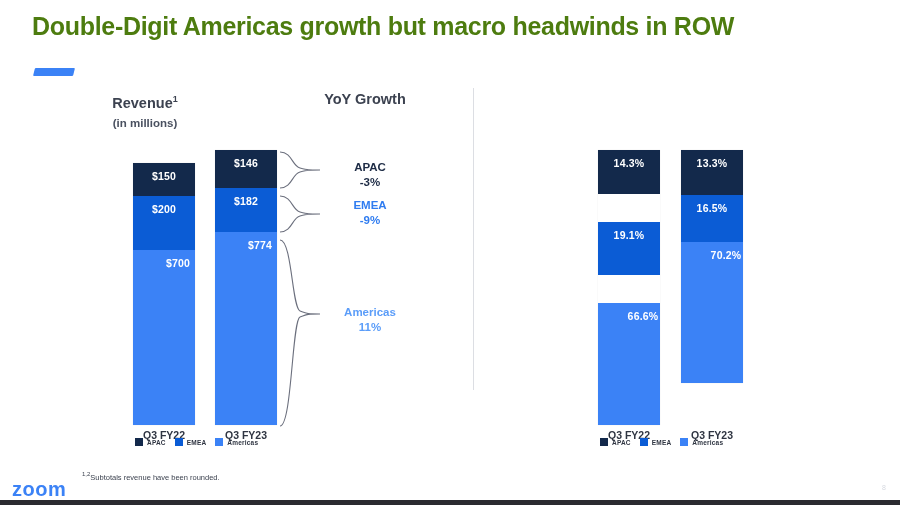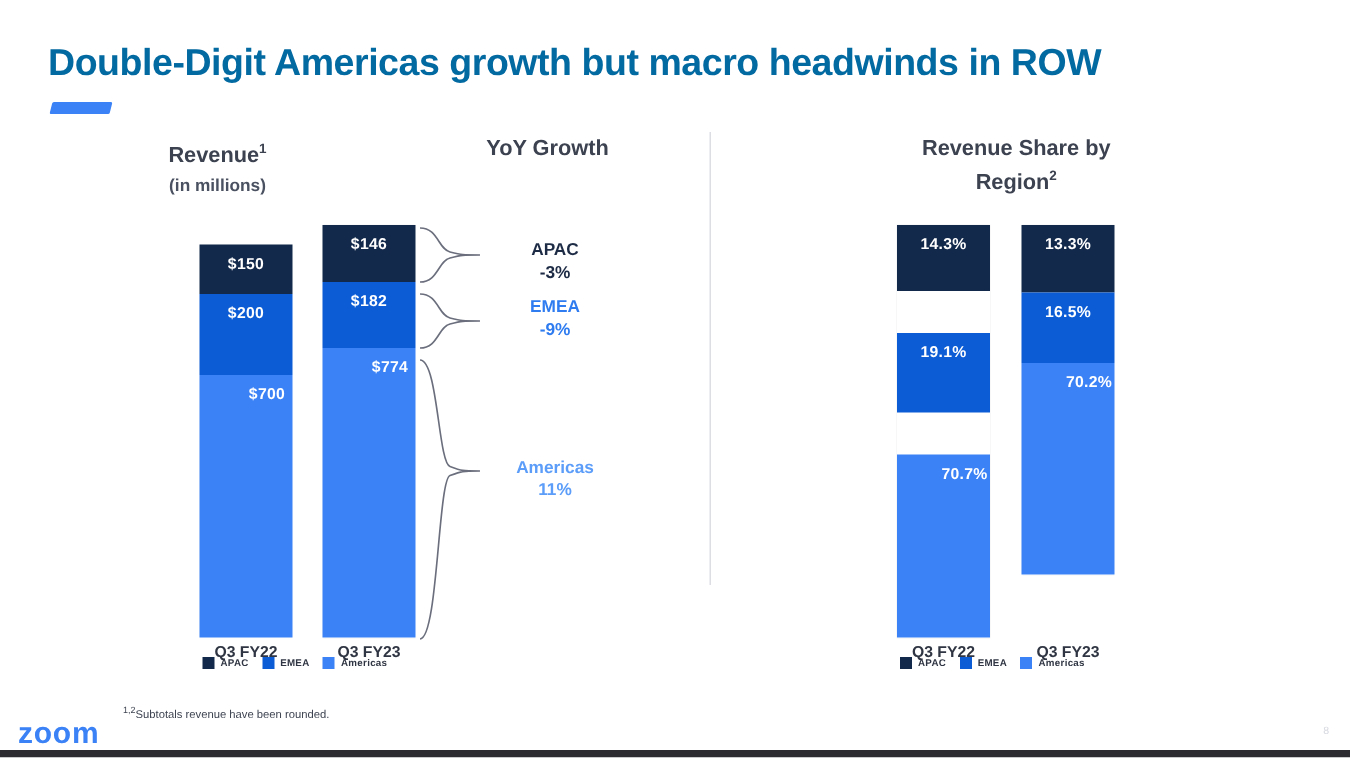--- a/index.html
+++ b/index.html
@@ -13,25 +13,25 @@
     position:relative;
     width:900px;height:505px;
     background:#ffffff;
     box-sizing:border-box;
     border-bottom:5px solid #2b2b30;
   }
 
   
   #title{
     position:absolute;
-    left:32px; top:28px;
+    left:32px; top:12px;
     width:840px;
     font-size:25px;
     font-weight:bold;
-    color:#0369a1;
+    color:#4d7c0f;
     letter-spacing:-0.3px;
     white-space:nowrap;
   }
   #title-accent{
     position:absolute;
     left:34px; top:68px;
     width:40px; height:8px;
     background:#3b82f6;
     transform:skewX(-14deg);
     border-radius:1px;
@@ -174,24 +174,20 @@
   <div id="title">Double-Digit Americas growth but macro headwinds in ROW</div>
   <div id="title-accent"></div>
 
   <div class="col-head" id="head-revenue">
     <span>Revenue</span><sup>1</sup>
     <span class="col-sub">(in millions)</span>
   </div>
 
   <div class="col-head" id="head-yoy">YoY Growth</div>
 
-  <div class="col-head" id="head-share">
-    <span>Revenue Share by</span><br>
-    <span>Region</span><sup>2</sup>
-  </div>
 
   <div id="divider"></div>
 
   <div class="bar" id="bar-l1">
     <div class="seg seg-apac" style="height:33px">$150</div>
     <div class="seg seg-emea" style="height:54px">$200</div>
     <div class="seg seg-amer" style="height:175px">$700</div>
   </div>
 
   <div class="bar" id="bar-l2">
@@ -235,21 +231,21 @@
     <span>-9%</span>
   </div>
   <div class="yoy" id="yoy-amer">
     <span>Americas</span><br>
     <span>11%</span>
   </div>
 
   <div class="bar" id="bar-r1">
     <div class="seg seg-apac" style="height:55px">14.3%</div>
     <div class="seg seg-emea" style="height:65px">19.1%</div>
-    <div class="seg seg-amer" style="height:155px">70.7%</div>
+    <div class="seg seg-amer" style="height:155px">66.6%</div>
   </div>
 
   <div class="bar" id="bar-r2">
     <div class="seg seg-apac" style="height:52px">13.3%</div>
     <div class="seg seg-emea" style="height:55px">16.5%</div>
     <div class="seg seg-amer" style="height:168px">70.2%</div>
   </div>
 
   <div class="x-label" id="xr-1">Q3 FY22</div>
   <div class="x-label" id="xr-2">Q3 FY23</div>

